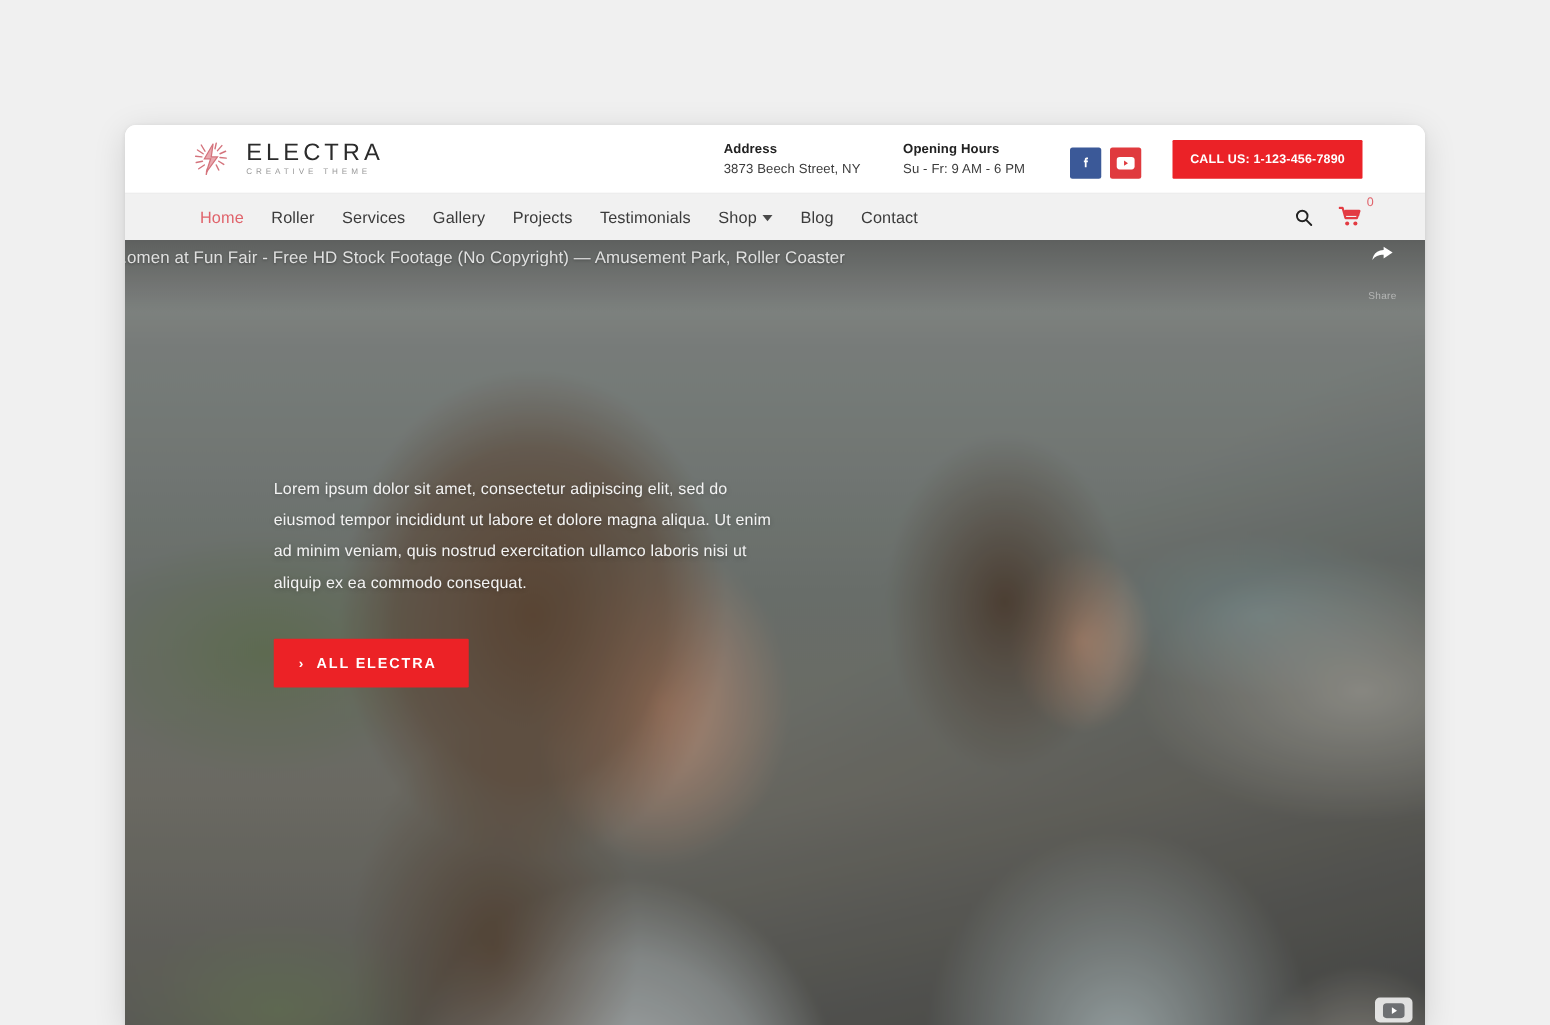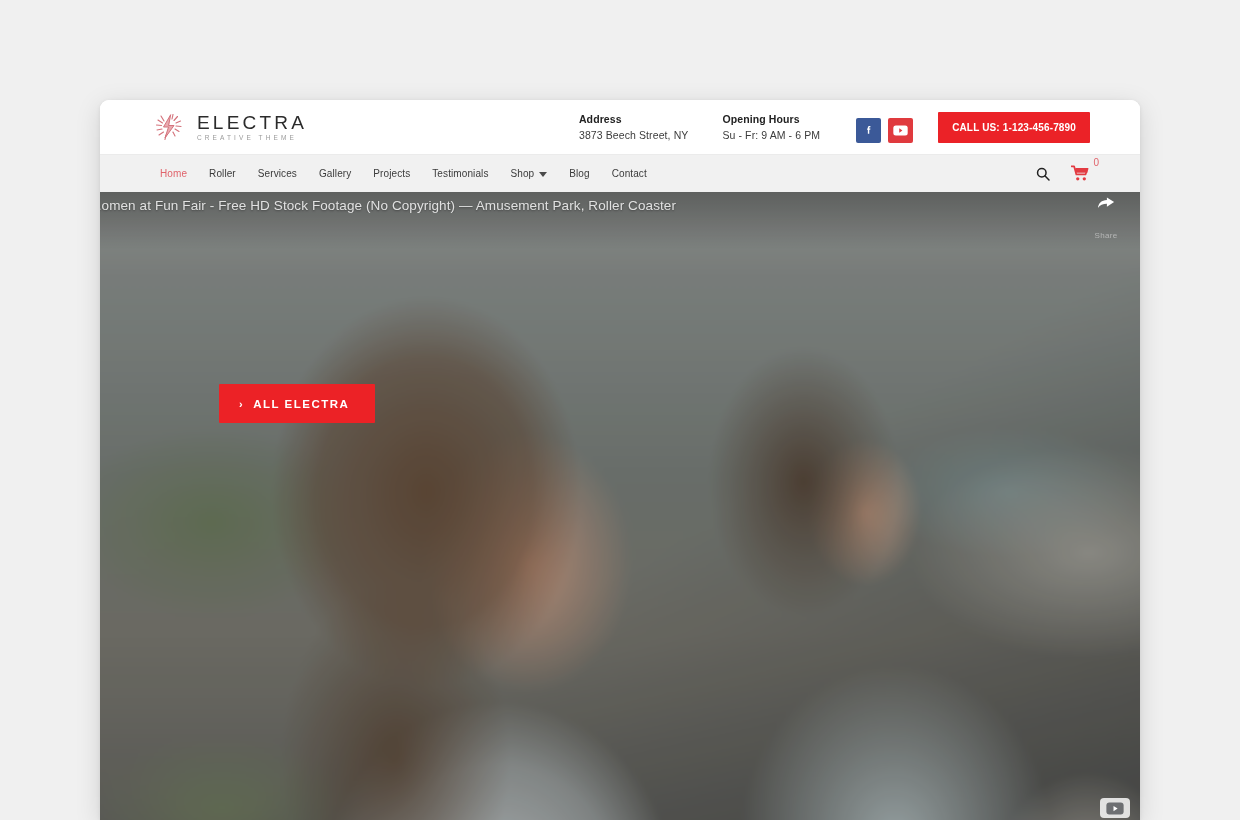--- a/index.html
+++ b/index.html
@@ -141,21 +141,21 @@
   }
 
   .nav-menu {
     display: flex;
     align-items: center;
     list-style: none;
     gap: 0;
   }
 
   .nav-item {
-    font-size: 10px;
+    font-size: 13px;
     color: #3b3b3b;
     padding: 0 11px;
     cursor: pointer;
     white-space: nowrap;
     letter-spacing: 0.1px;
     display: flex;
     align-items: center;
     gap: 5px;
     justify-content: flex-end;
   }
@@ -468,20 +468,21 @@
     </div>
 
     <div class="yt-watermark">
       <svg width="18" height="13" viewBox="0 0 24 17" aria-hidden="true">
         <rect x="0.5" y="0.5" width="23" height="16" rx="4" fill="#6d6f72"></rect>
         <path d="M10 5 L15.5 8.5 L10 12 Z" fill="#ffffff"></path>
       </svg>
     </div>
 
     <div class="hero-content">
+      <p class="hero-sub">Lorem ipsum dolor sit amet, consectetur adipiscing elit, sed do eiusmod tempor incididunt ut labore et dolore magna aliqua. Ut enim ad minim veniam, quis nostrud exercitation ullamco laboris nisi ut aliquip ex ea commodo consequat.</p>
       <button class="hero-btn">
         <span class="chev">›</span>
         <span>ALL  ELECTRA</span>
       </button>
     </div>
   </section>
 
 </div>
 
 </body></html>

